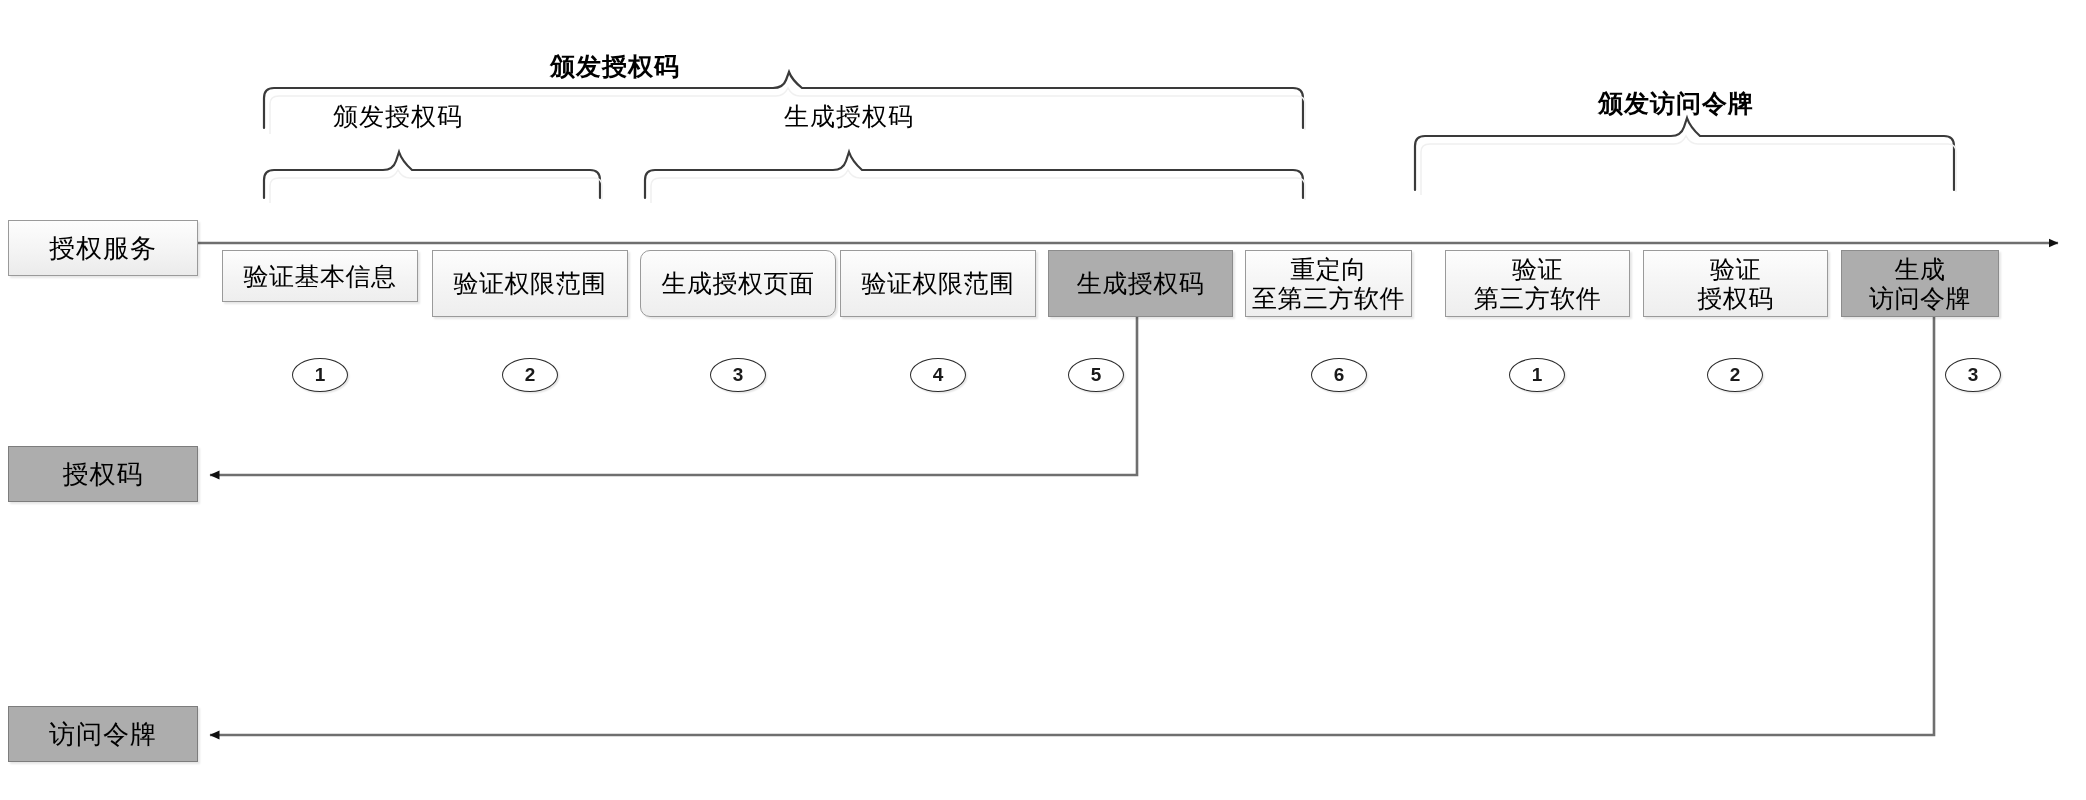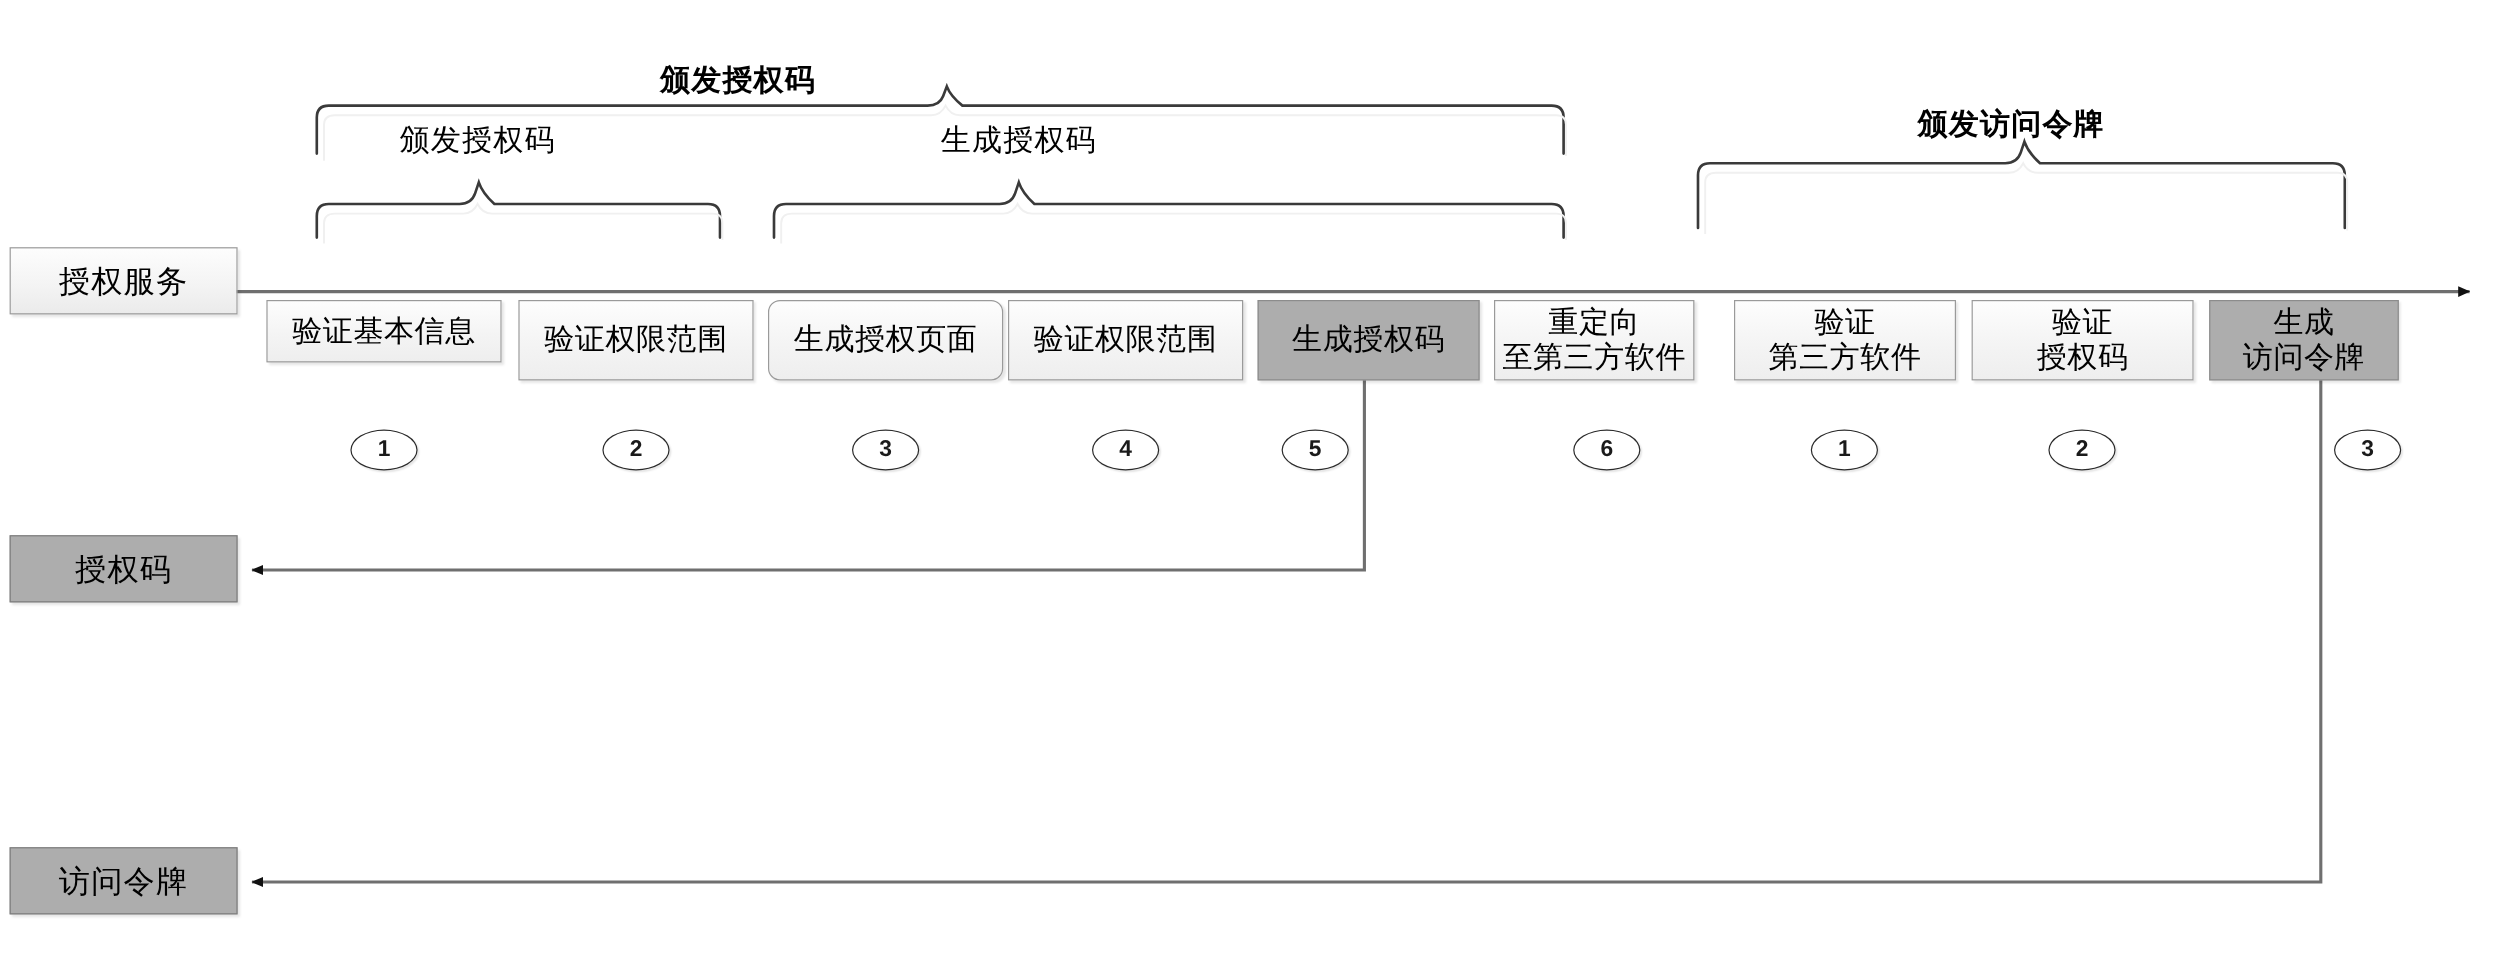--- a/index.html
+++ b/index.html
@@ -147,21 +147,21 @@
   </svg>
 
   <div class="gl bold" style="left:615px; top:18px;">颁发授权码</div>
 
   <div class="gl bold" style="left:1676px; top:55px;text-align:center;">颁发访问令牌</div>
 
   <div class="gl" style="left:398px; top:100px;">颁发授权码</div>
 
   <div class="gl" style="left:849px; top:100px;">生成授权码</div>
 
-  <div class="lanebox" style="left:8px; top:206px; width:190px; height:56px;">
+  <div class="lanebox" style="left:8px; top:220px; width:190px; height:56px;">
     <span>授权服务</span>
   </div>
 
   <div class="lanebox filled" style="left:8px; top:446px; width:190px; height:56px;">
     <span>授权码</span>
   </div>
 
   <div class="lanebox filled" style="left:8px; top:706px; width:190px; height:56px;">
     <span>访问令牌</span>
   </div>

